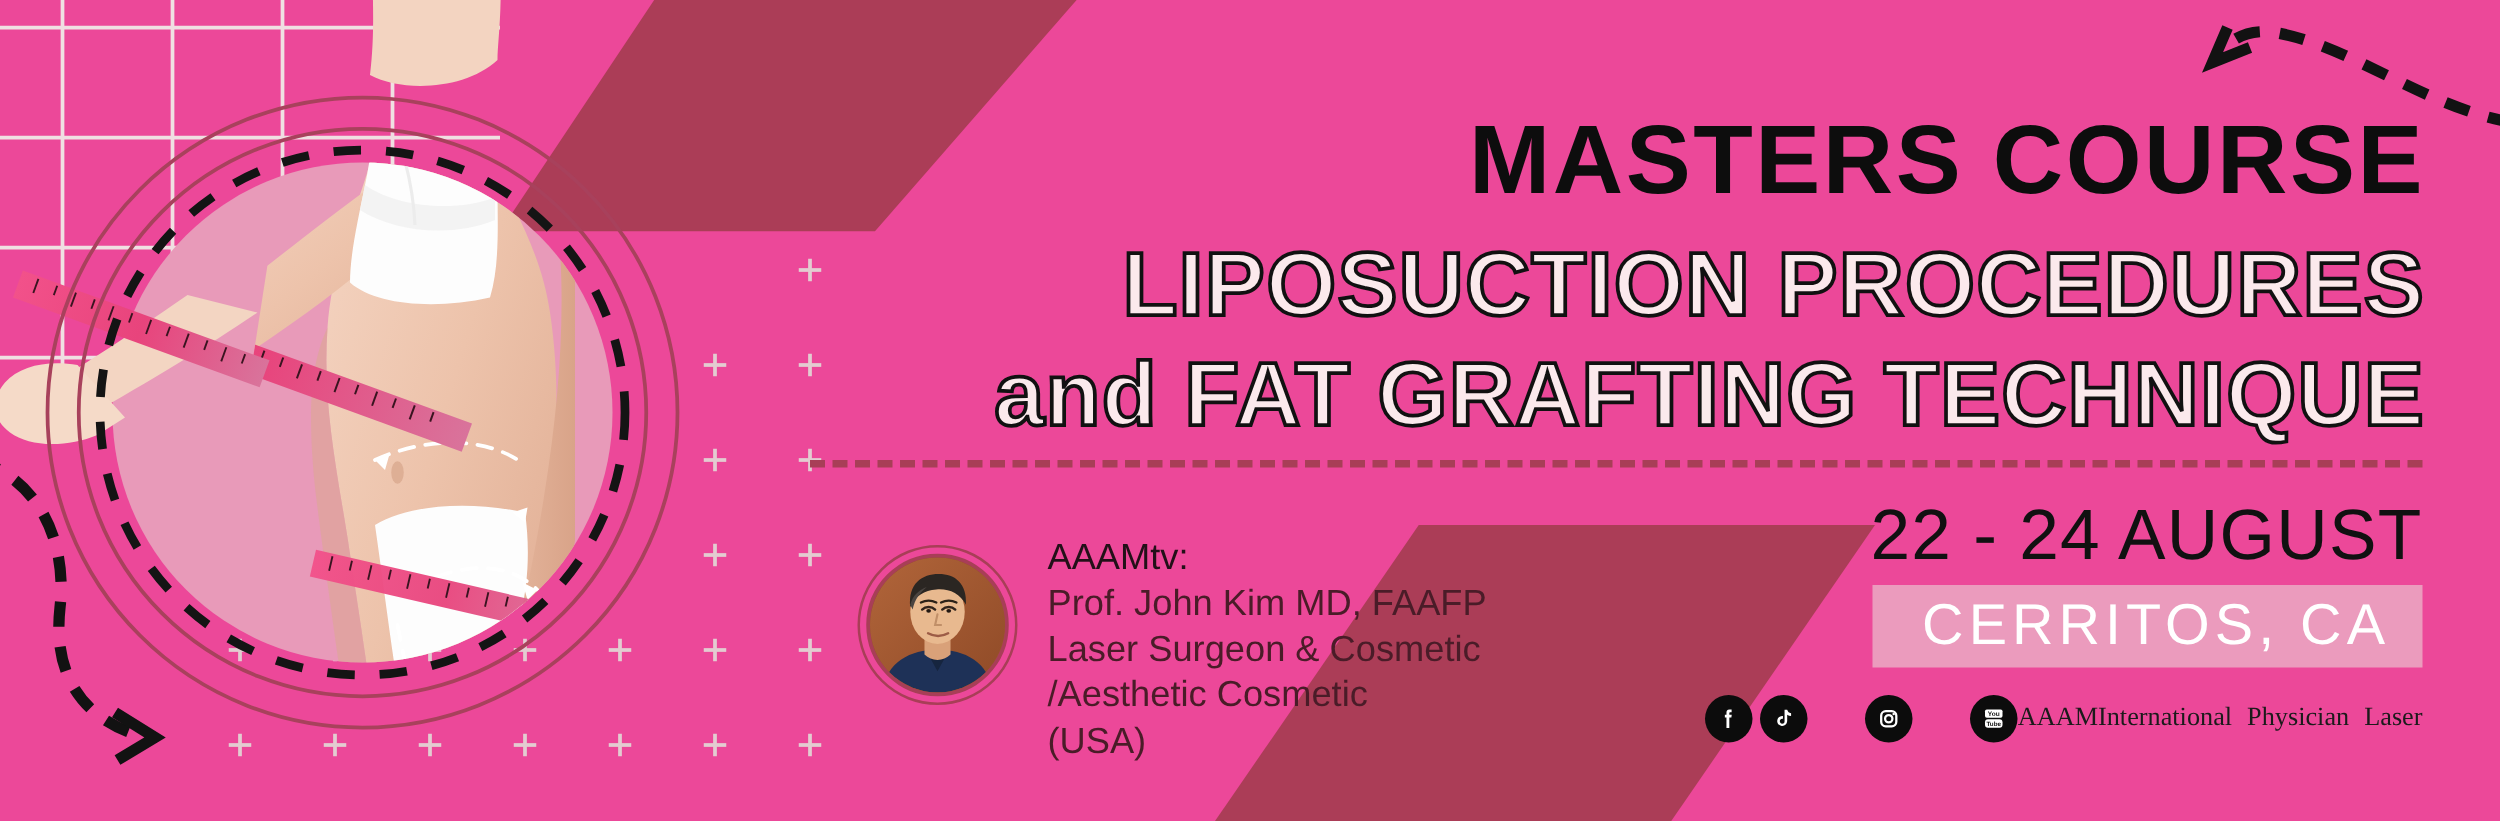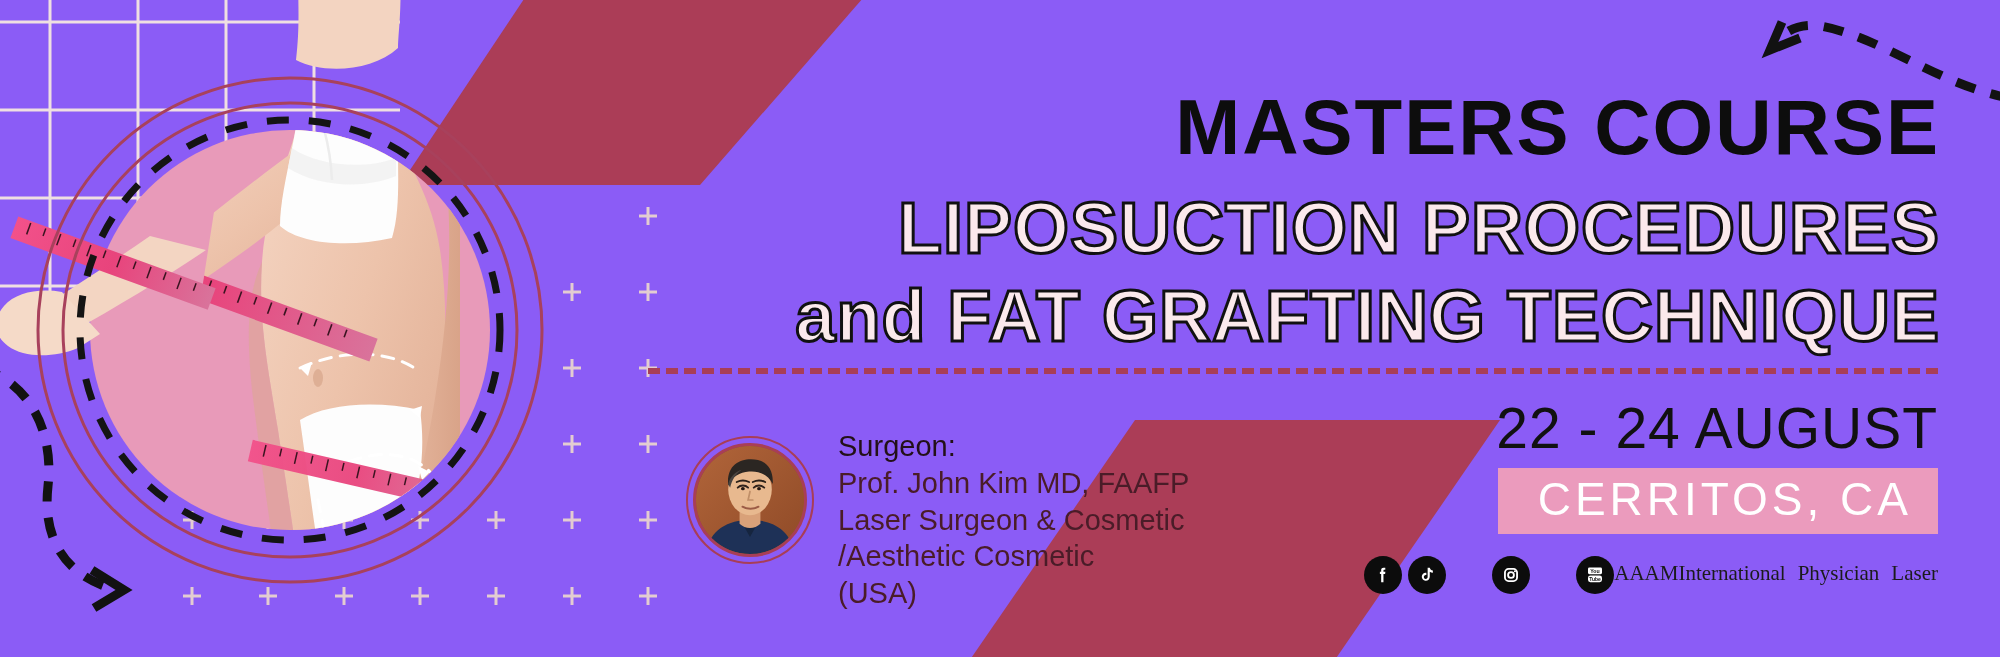--- a/index.html
+++ b/index.html
@@ -5,21 +5,21 @@
   html, body {
     margin: 0;
     padding: 0;
     background: #ffffff;
   }
   #banner {
     position: relative;
     width: 2000px;
     height: 657px;
     overflow: hidden;
-    background: #8b5cf6;
+    background: #ec4899;
     font-family: "Liberation Sans", sans-serif;
   }
 
   
   .layer {
     position: absolute;
     top: 0; left: 0;
     width: 2000px;
     height: 657px;
     pointer-events: none;
@@ -474,21 +474,21 @@
           <path d="M43 38 C47 36 52 36 56 38" stroke="#2b2118" stroke-width="2" fill="none" stroke-linecap="round"></path>
           <path d="M60 38 C64 36 69 36 73 38" stroke="#2b2118" stroke-width="2" fill="none" stroke-linecap="round"></path>
 
           <path d="M57 48 L55 57 L60 57" stroke="#c08f68" stroke-width="1.8" fill="none" stroke-linecap="round"></path>
           <path d="M49 64 C54 67 61 67 66 64" stroke="#9c5c46" stroke-width="2" fill="none" stroke-linecap="round"></path>
         </svg>
       </div>
     </div>
 
     <div class="faculty-text">
-      <div class="faculty-label">Surgeon:</div>
+      <div class="faculty-label">AAAMtv:</div>
       <div>Prof. John Kim MD, FAAFP</div>
       <div>Laser Surgeon &amp; Cosmetic</div>
       <div>/Aesthetic Cosmetic</div>
       <div>(USA)</div>
     </div>
   </div>
 
   <div class="social-row">
     <div class="social-icons">
 

